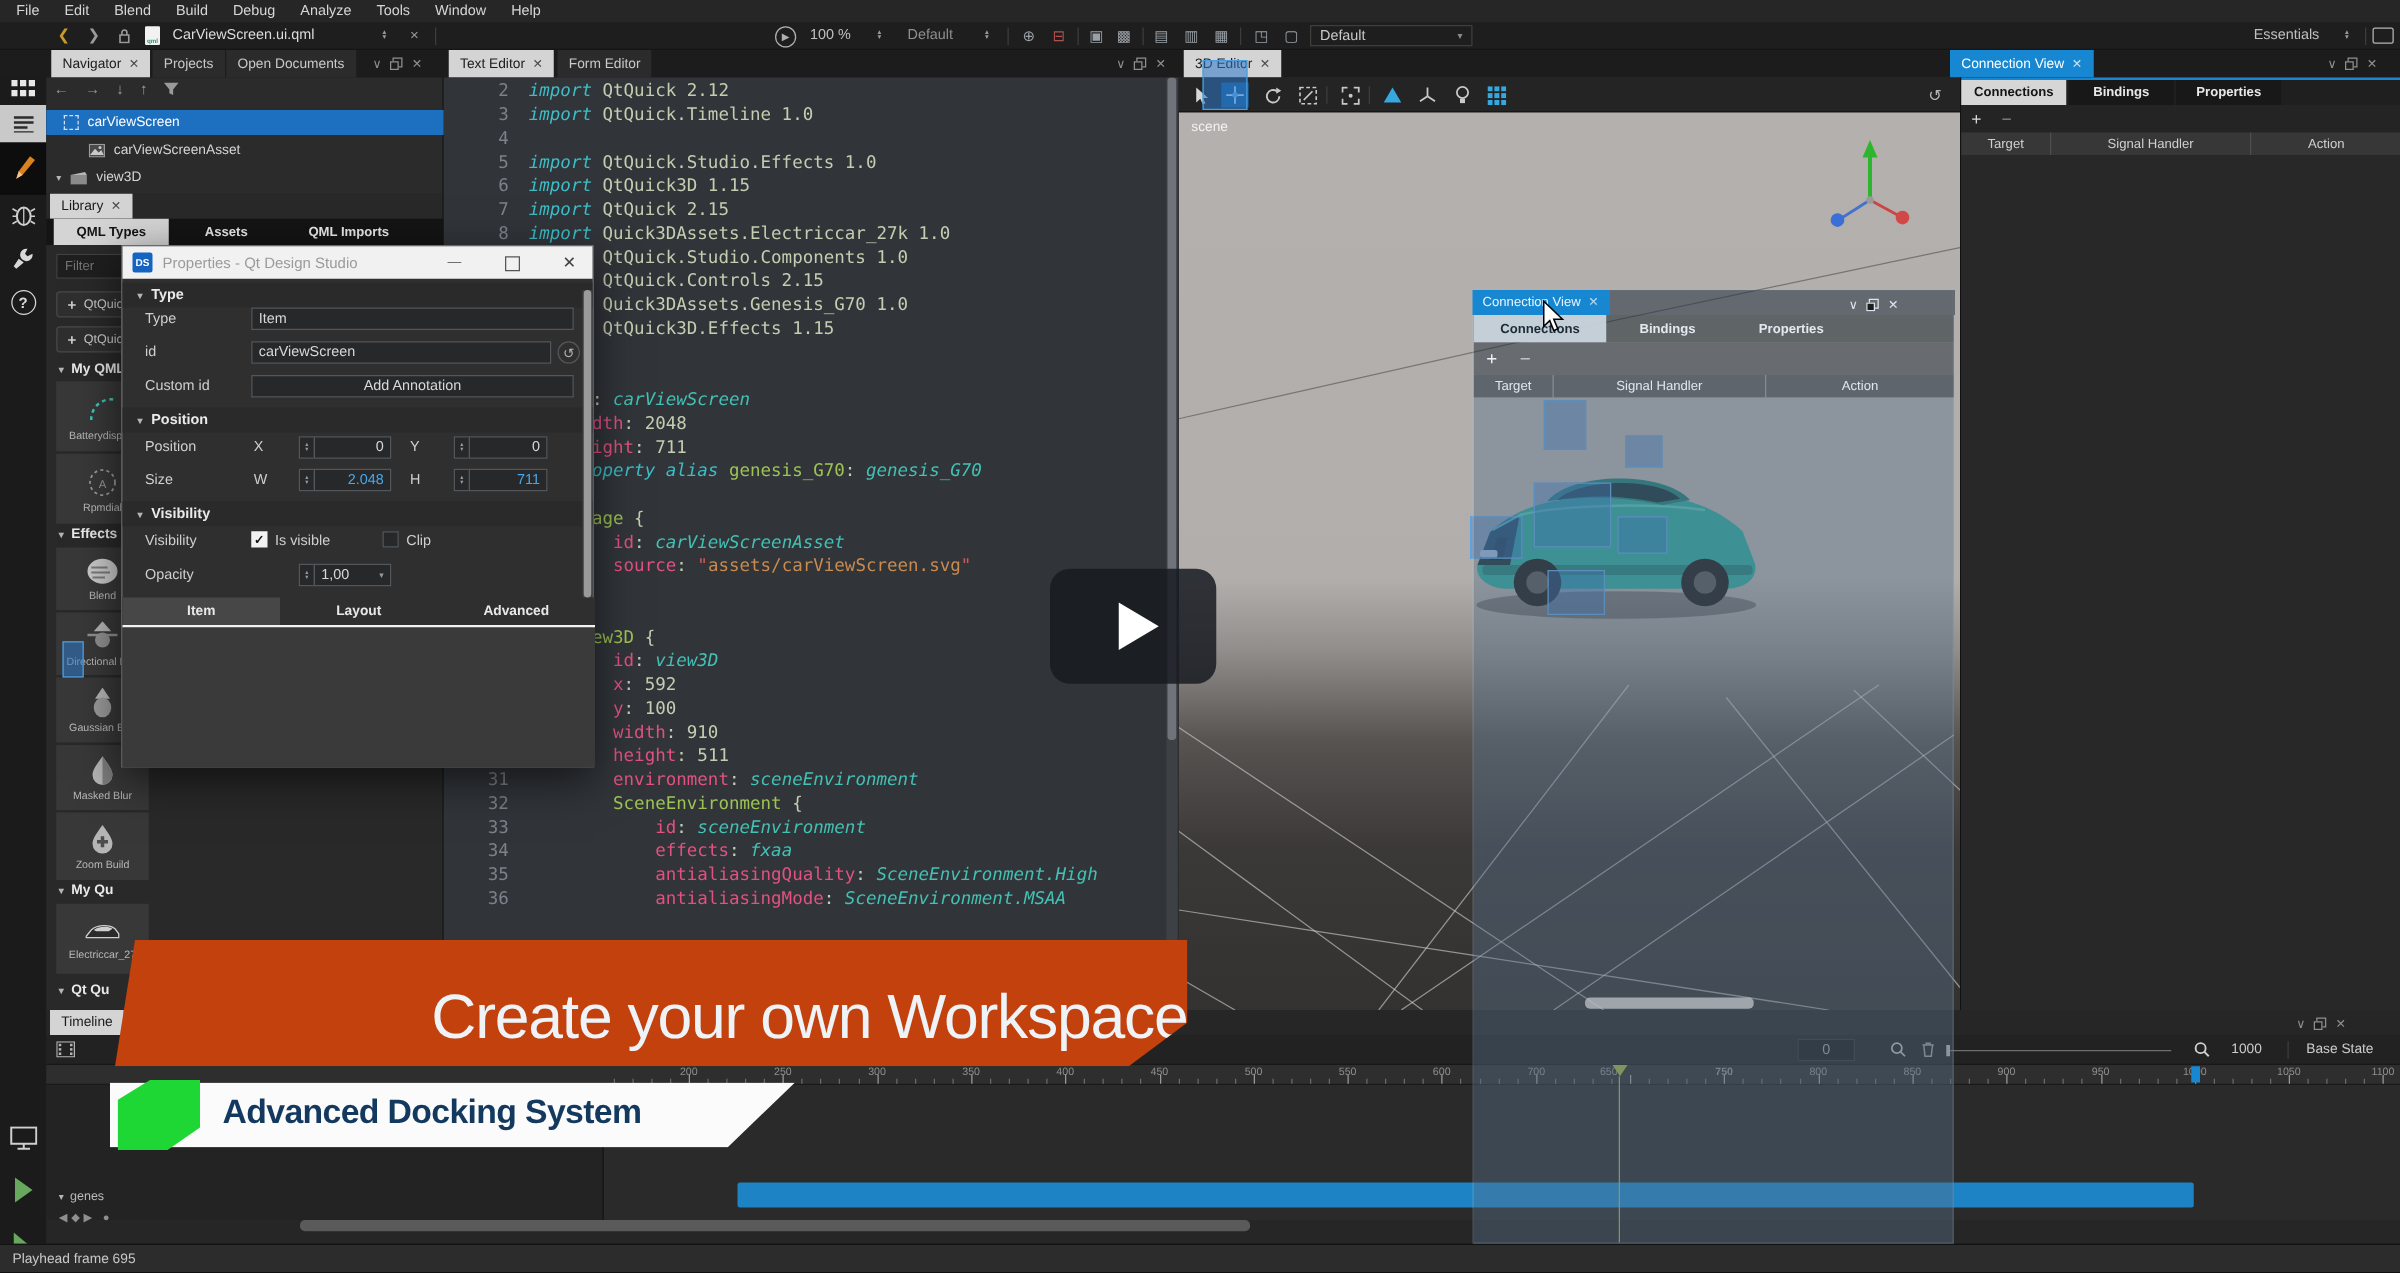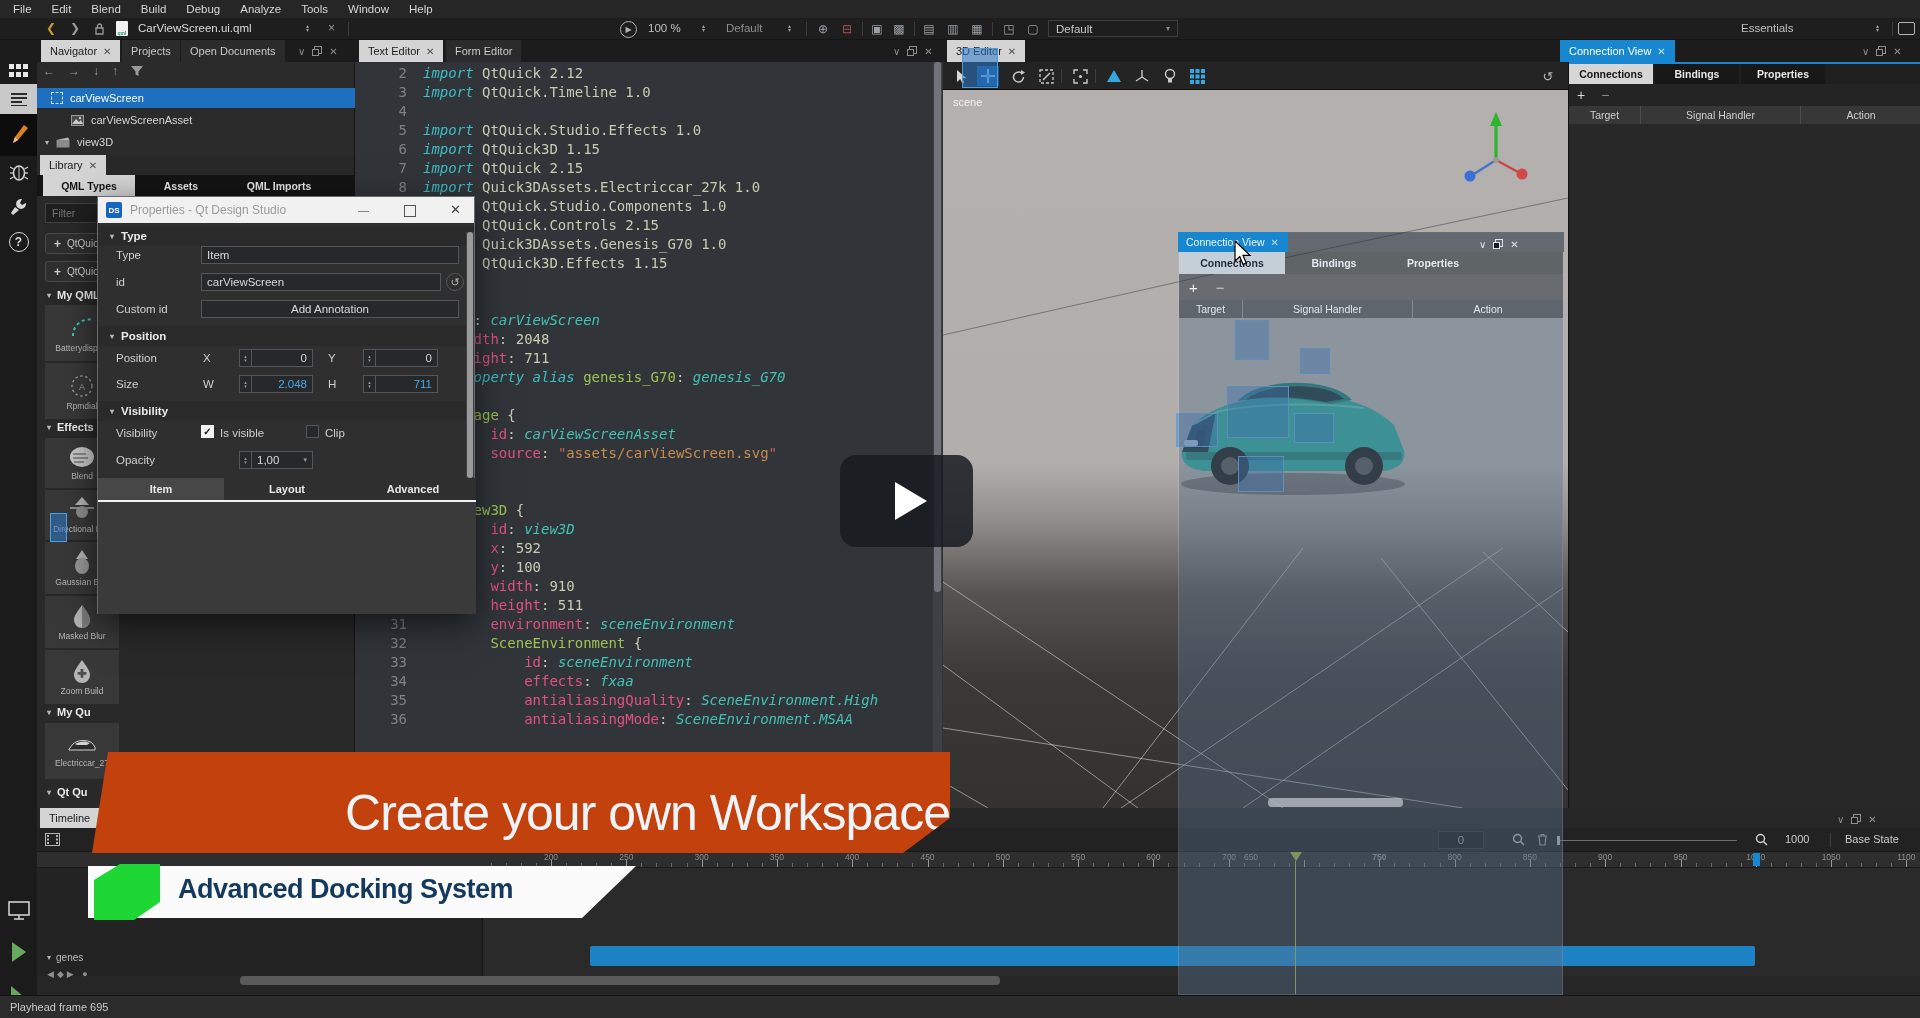--- a/index.html
+++ b/index.html
@@ -171,21 +171,21 @@
     <span class="abs icbox" style="left:944px;top:4px;">▥</span>
     <span class="abs icbox" style="left:968px;top:4px;">▦</span>
     <span class="abs sep" style="left:992px;top:4px;"></span>
     <span class="abs icbox" style="left:1000px;top:4px;">◳</span>
     <span class="abs icbox" style="left:1024px;top:4px;">▢</span>
     <span class="abs" style="left:1048px;top:2px;width:130px;height:17px;border:1px solid #3e3e3e;display:flex;align-items:center;justify-content:space-between;padding:0 7px;box-sizing:border-box;color:#c9c9c9;">
       <span>Default</span>
         <span style="font-size:8px;color:#8a8a8a;">▾</span>
     </span>
 
-    <span class="abs" style="left:1741px;top:4px;color:#c0c0c0;">Essentials</span>
+    <span class="abs" style="left:1803px;top:4px;color:#c0c0c0;">Essentials</span>
     <span class="abs spin" style="left:1876px;top:6px;">
         <span>▴</span>
         <span>▾</span>
       </span>
     <span class="abs sep" style="left:1892px;top:4px;"></span>
     <span class="abs" style="left:1898px;top:4px;width:15px;height:11px;border:1.3px solid #b5b5b5;border-radius:2px;"></span>
   </div>
 
   <div id="tabstrip" class="abs">
     <span class="tab light" style="left:41px;">
@@ -700,21 +700,21 @@
         <div class="tick" style="left: 1071.22px;"></div>
         <div class="tick" style="left: 1086.28px;"></div>
         <div class="tick" style="left: 1101.34px;"></div>
         <div class="tick major" style="left: 1116.4px;"></div>
         <div class="tick-label" style="left: 1116.4px;">600</div>
         <div class="tick" style="left: 1131.46px;"></div>
         <div class="tick" style="left: 1146.52px;"></div>
         <div class="tick" style="left: 1161.58px;"></div>
         <div class="tick" style="left: 1176.64px;"></div>
         <div class="tick major" style="left: 1191.7px;"></div>
-        <div class="tick-label" style="left: 1214px;">650</div>
+        <div class="tick-label" style="left: 1250px;">650</div>
         <div class="tick" style="left: 1206.76px;"></div>
         <div class="tick" style="left: 1221.82px;"></div>
         <div class="tick" style="left: 1236.88px;"></div>
         <div class="tick" style="left: 1251.94px;"></div>
         <div class="tick major" style="left: 1267px;"></div>
         <div class="tick-label" style="left: 1192px;">700</div>
         <div class="tick" style="left: 1282.06px;"></div>
         <div class="tick" style="left: 1297.12px;"></div>
         <div class="tick" style="left: 1312.18px;"></div>
         <div class="tick" style="left: 1327.24px;"></div>

